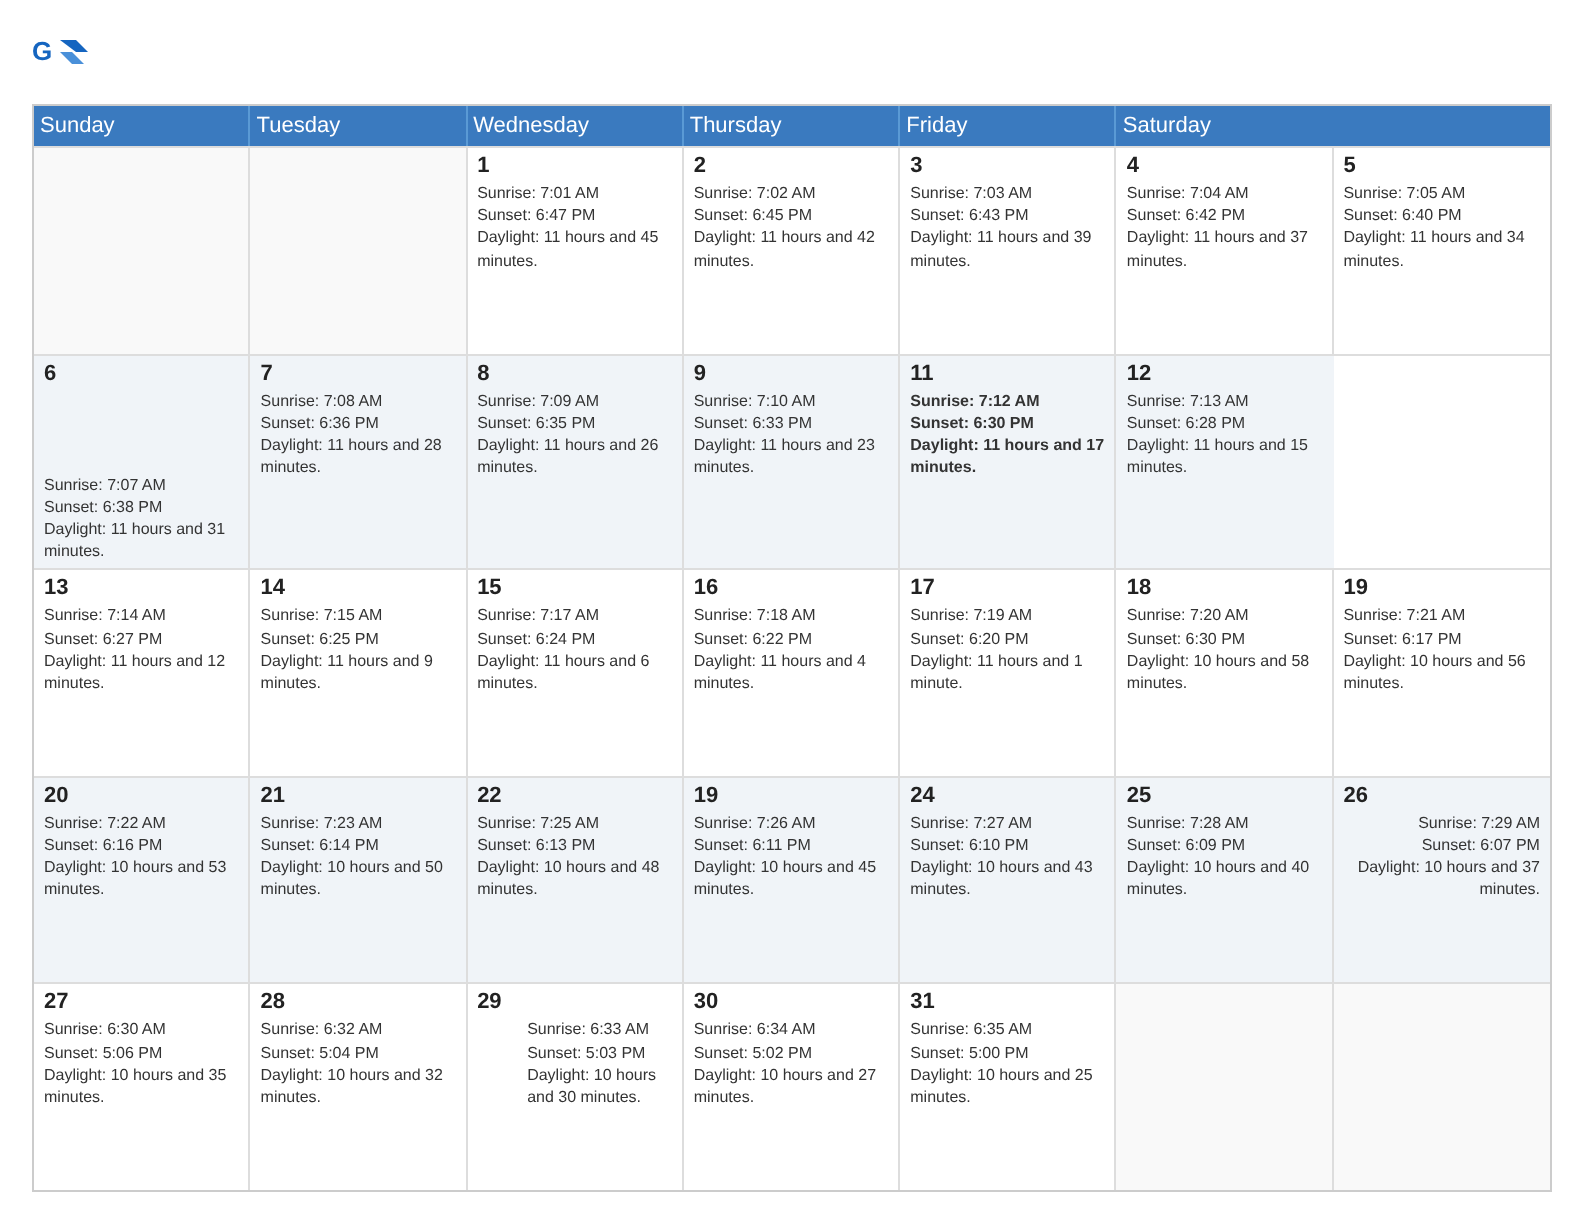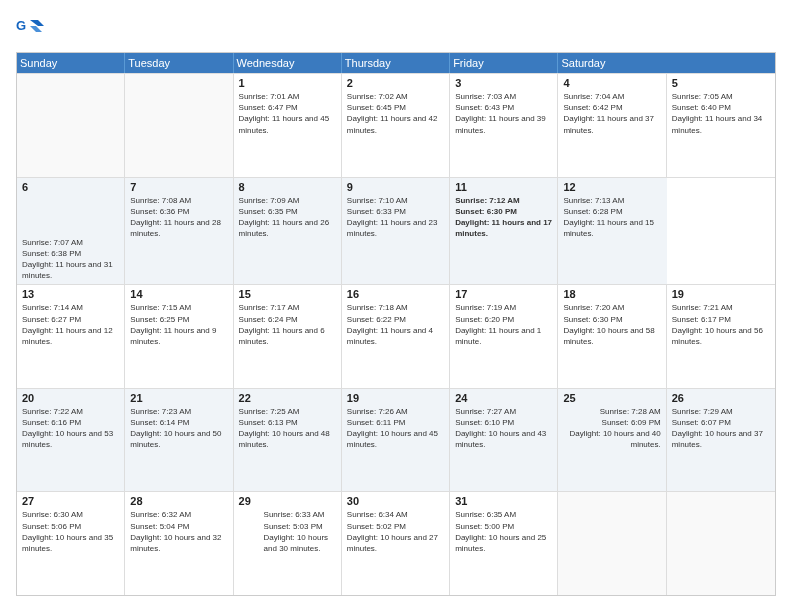--- a/index.html
+++ b/index.html
@@ -279,27 +279,27 @@
 Daylight: 10 hours and 45 minutes.</div>
           </div>
           <div class="cal-cell">
             <div class="day-num">24</div>
             <div class="day-info" style="white-space: pre-line;">Sunrise: 7:27 AM
 Sunset: 6:10 PM
 Daylight: 10 hours and 43 minutes.</div>
           </div>
           <div class="cal-cell">
             <div class="day-num">25</div>
-            <div class="day-info" style="white-space: pre-line; text-align: right;">Sunrise: 7:28 AM
+            <div class="day-info" style="white-space: pre-line;">Sunrise: 7:28 AM
 Sunset: 6:09 PM
 Daylight: 10 hours and 40 minutes.</div>
           </div>
           <div class="cal-cell">
             <div class="day-num">26</div>
-            <div class="day-info" style="white-space: pre-line;">Sunrise: 7:29 AM
+            <div class="day-info" style="white-space: pre-line; text-align: right;">Sunrise: 7:29 AM
 Sunset: 6:07 PM
 Daylight: 10 hours and 37 minutes.</div>
           </div>
         </div>
         <div class="cal-row">
           <div class="cal-cell">
             <div class="day-num">27</div>
             <div class="day-info" style="white-space: pre-line;">Sunrise: 6:30 AM
 Sunset: 5:06 PM
 Daylight: 10 hours and 35 minutes.</div>

